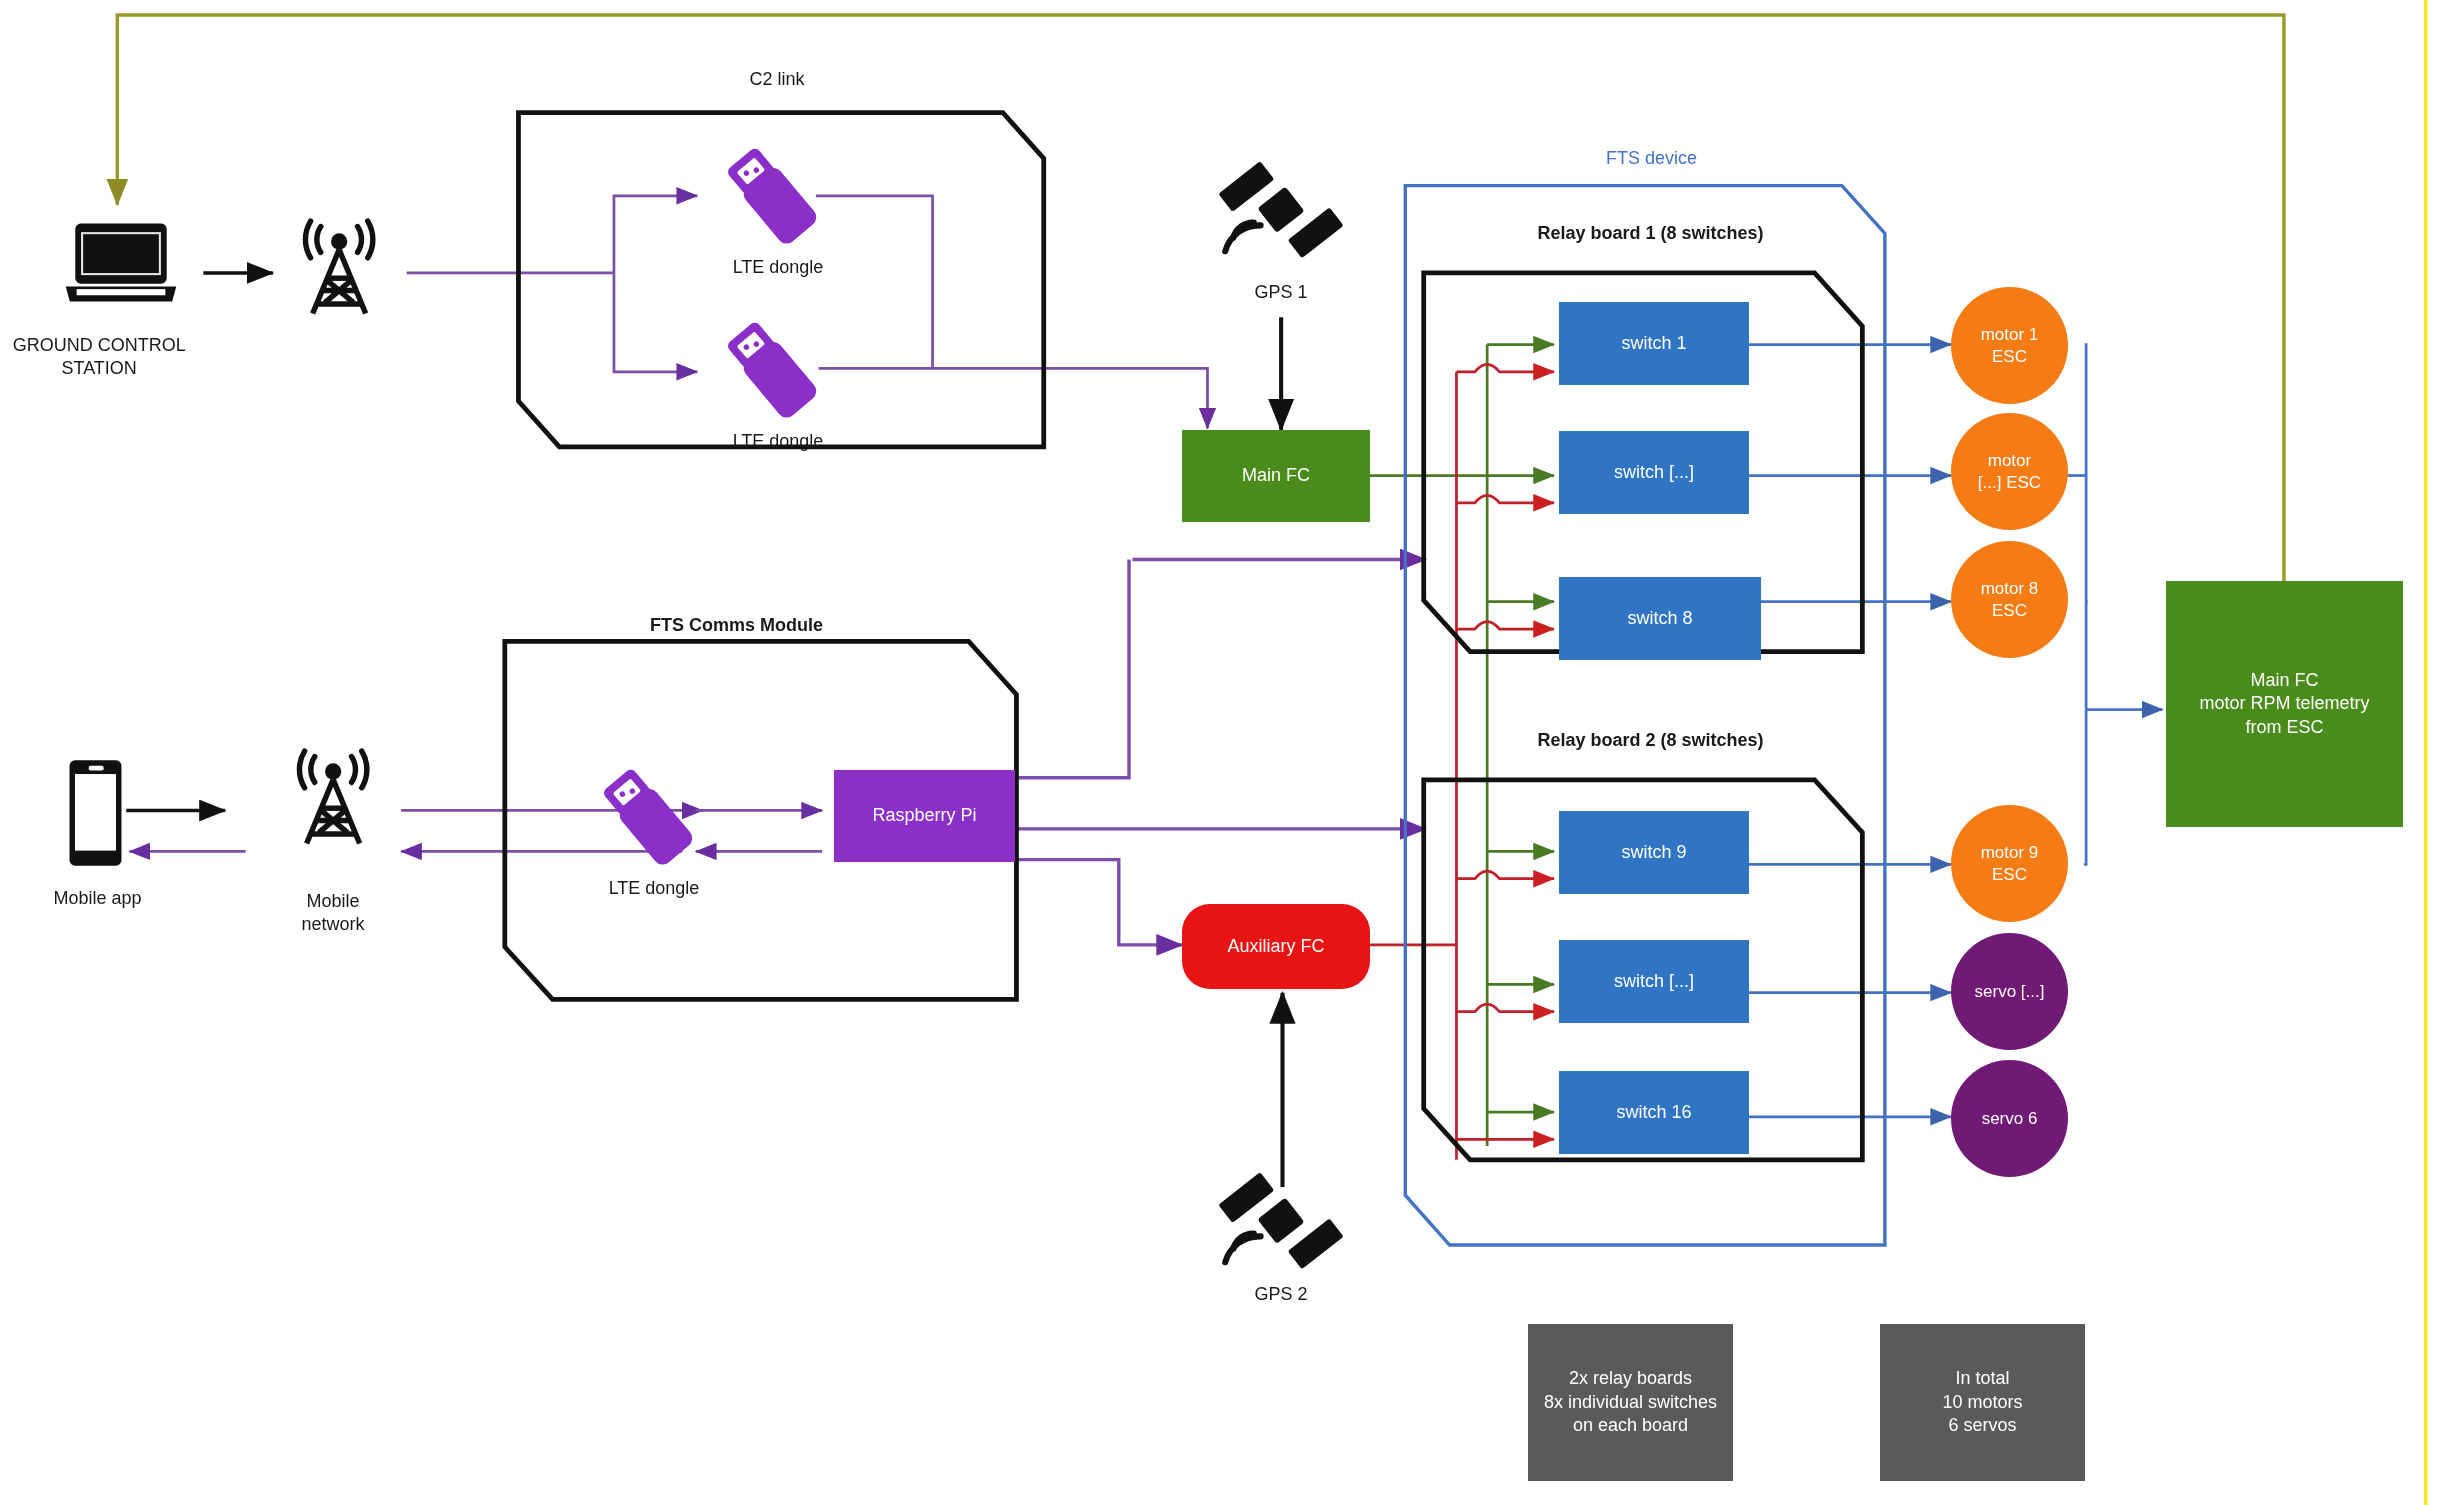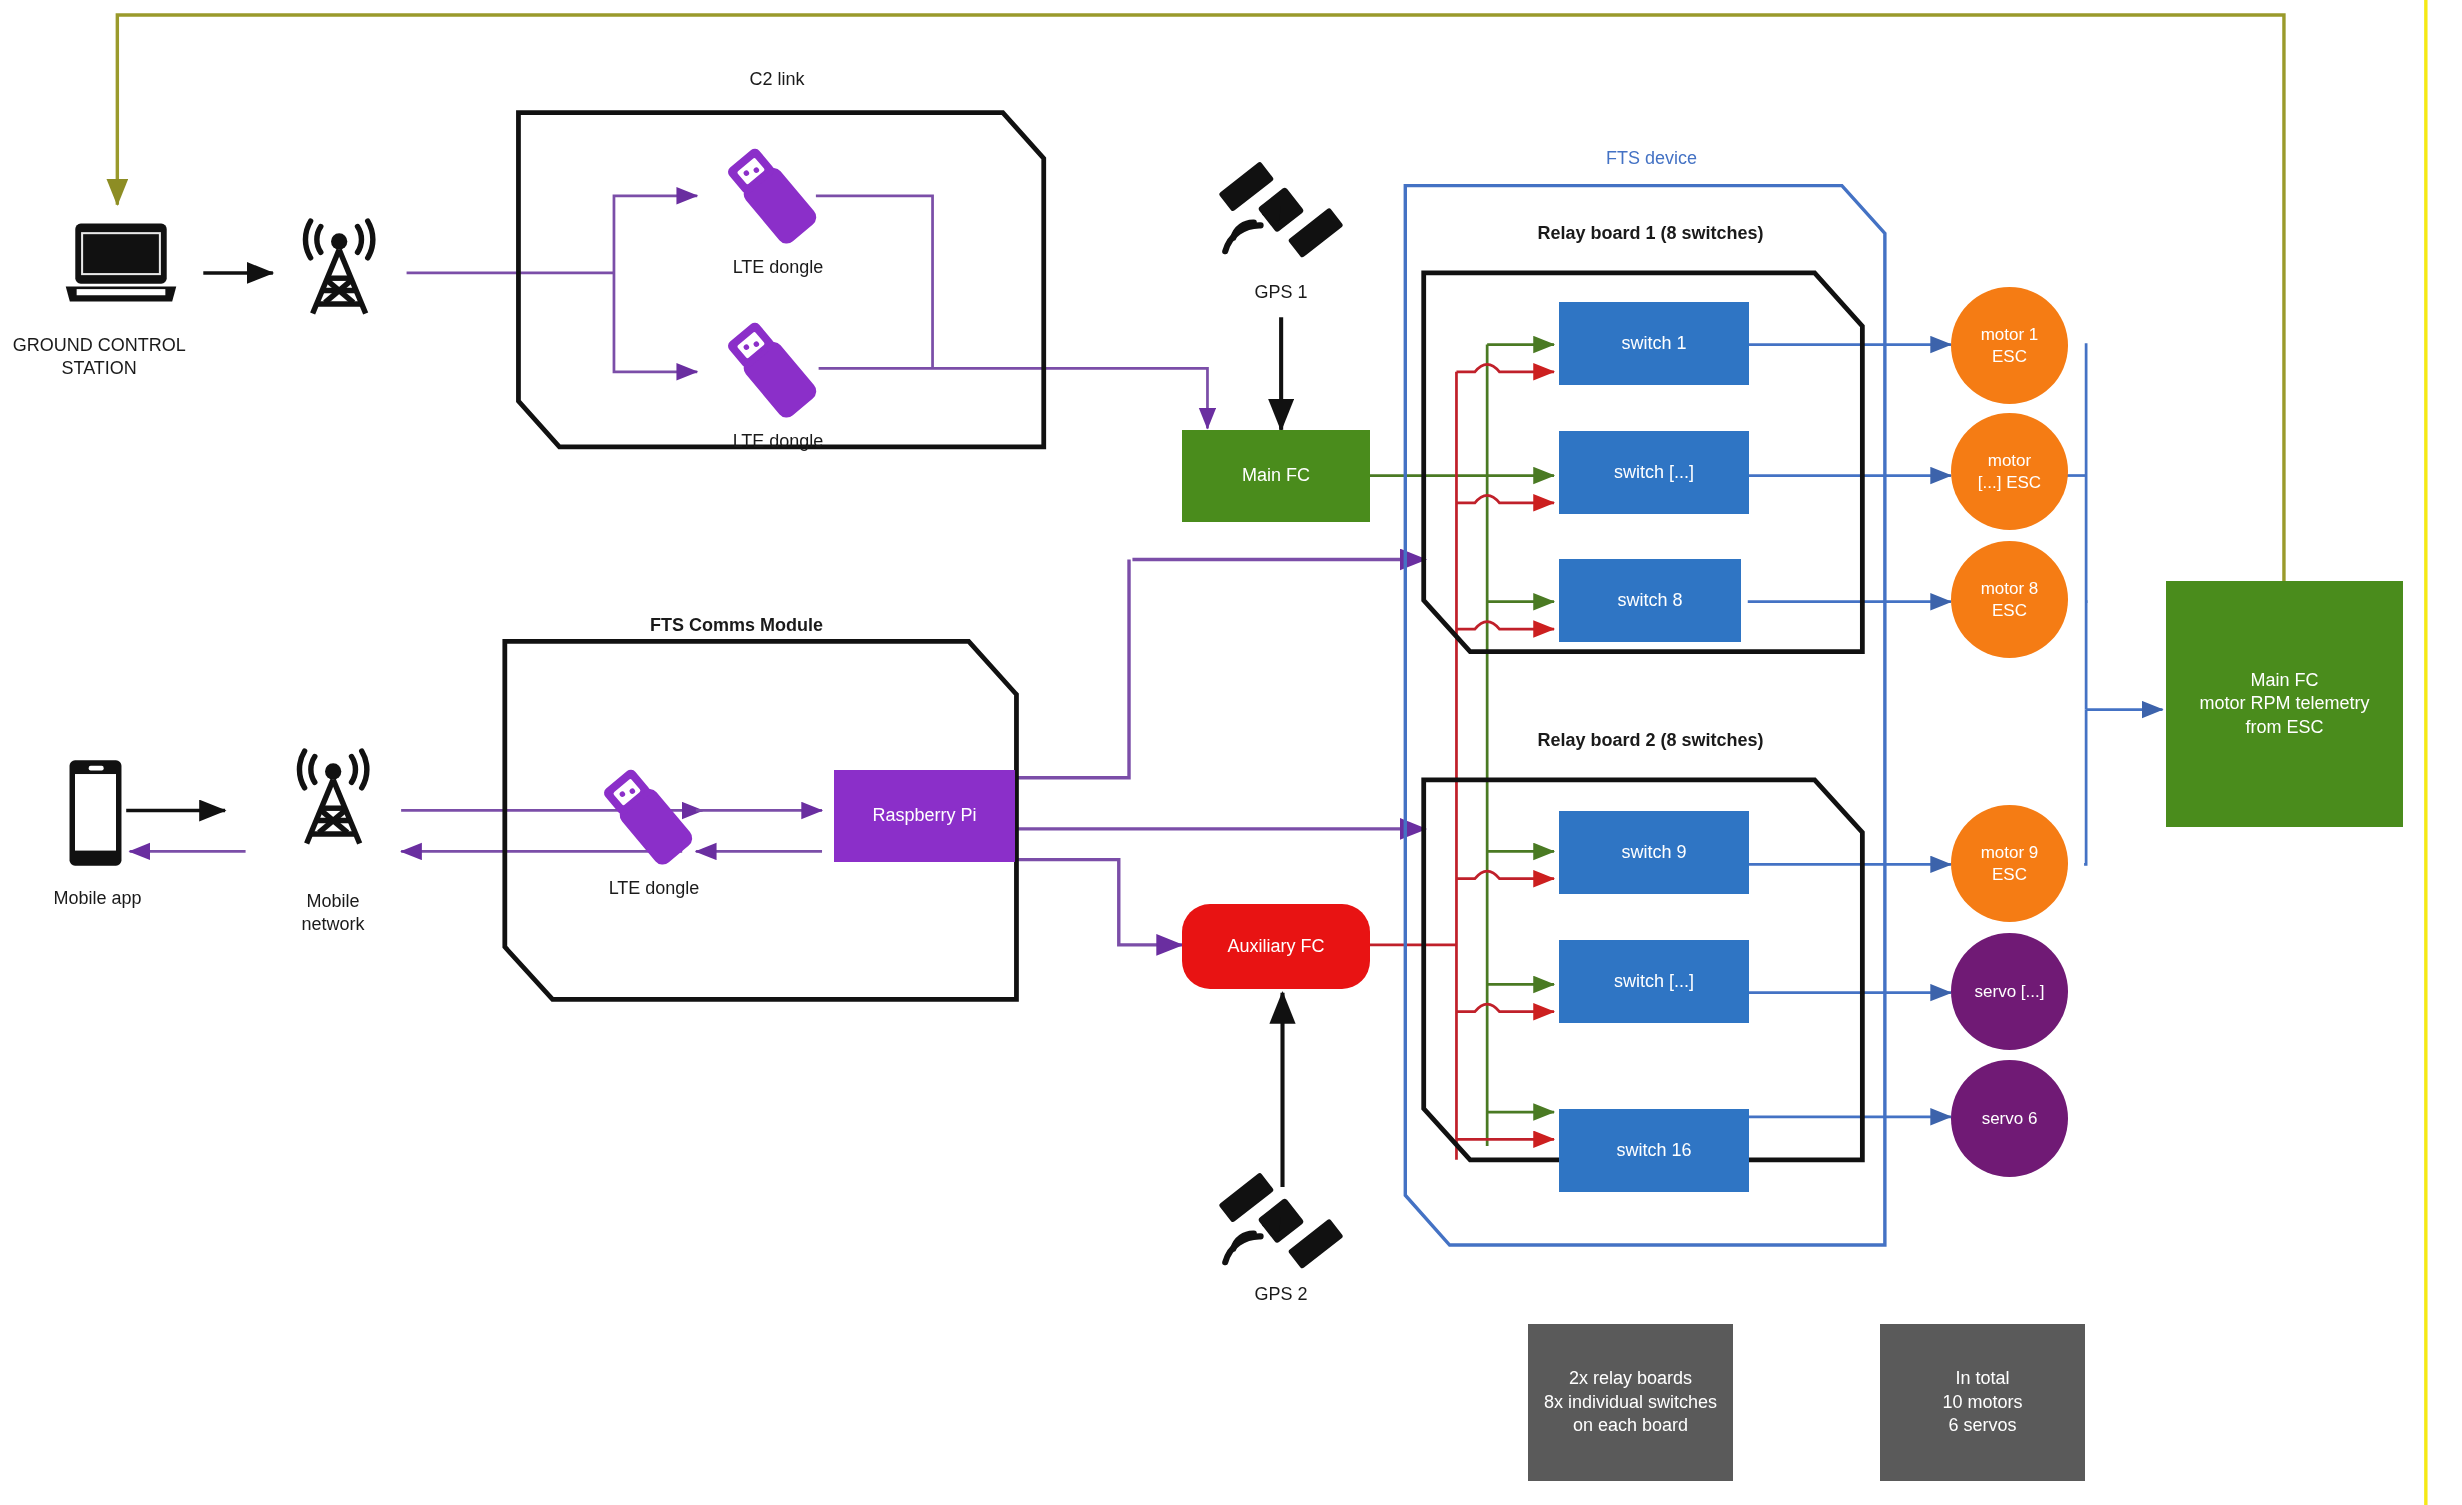--- a/index.html
+++ b/index.html
@@ -282,31 +282,31 @@
 motor RPM telemetry
 from ESC</span>
   </div>
 
   <div class="box blue" style="left:1559px;top:302px;width:190px;height:83px;">
     <span>switch 1</span>
   </div>
   <div class="box blue" style="left:1559px;top:431px;width:190px;height:83px;">
     <span>switch [...]</span>
   </div>
-  <div class="box blue" style="left:1559px;top:559px;width:182px;height:83px;">
+  <div class="box blue" style="left:1559px;top:577px;width:202px;height:83px;">
     <span>switch 8</span>
   </div>
 
   <div class="box blue" style="left:1559px;top:811px;width:190px;height:83px;">
     <span>switch 9</span>
   </div>
   <div class="box blue" style="left:1559px;top:940px;width:190px;height:83px;">
     <span>switch [...]</span>
   </div>
-  <div class="box blue" style="left:1559px;top:1109px;width:190px;height:83px;">
+  <div class="box blue" style="left:1559px;top:1071px;width:190px;height:83px;">
     <span>switch 16</span>
   </div>
 
   <div class="circ orange" style="left:1951px;top:287px;width:117px;height:117px;">
     <span>motor 1
 ESC</span>
   </div>
   <div class="circ orange" style="left:1951px;top:413px;width:117px;height:117px;">
     <span>motor
 [...] ESC</span>

